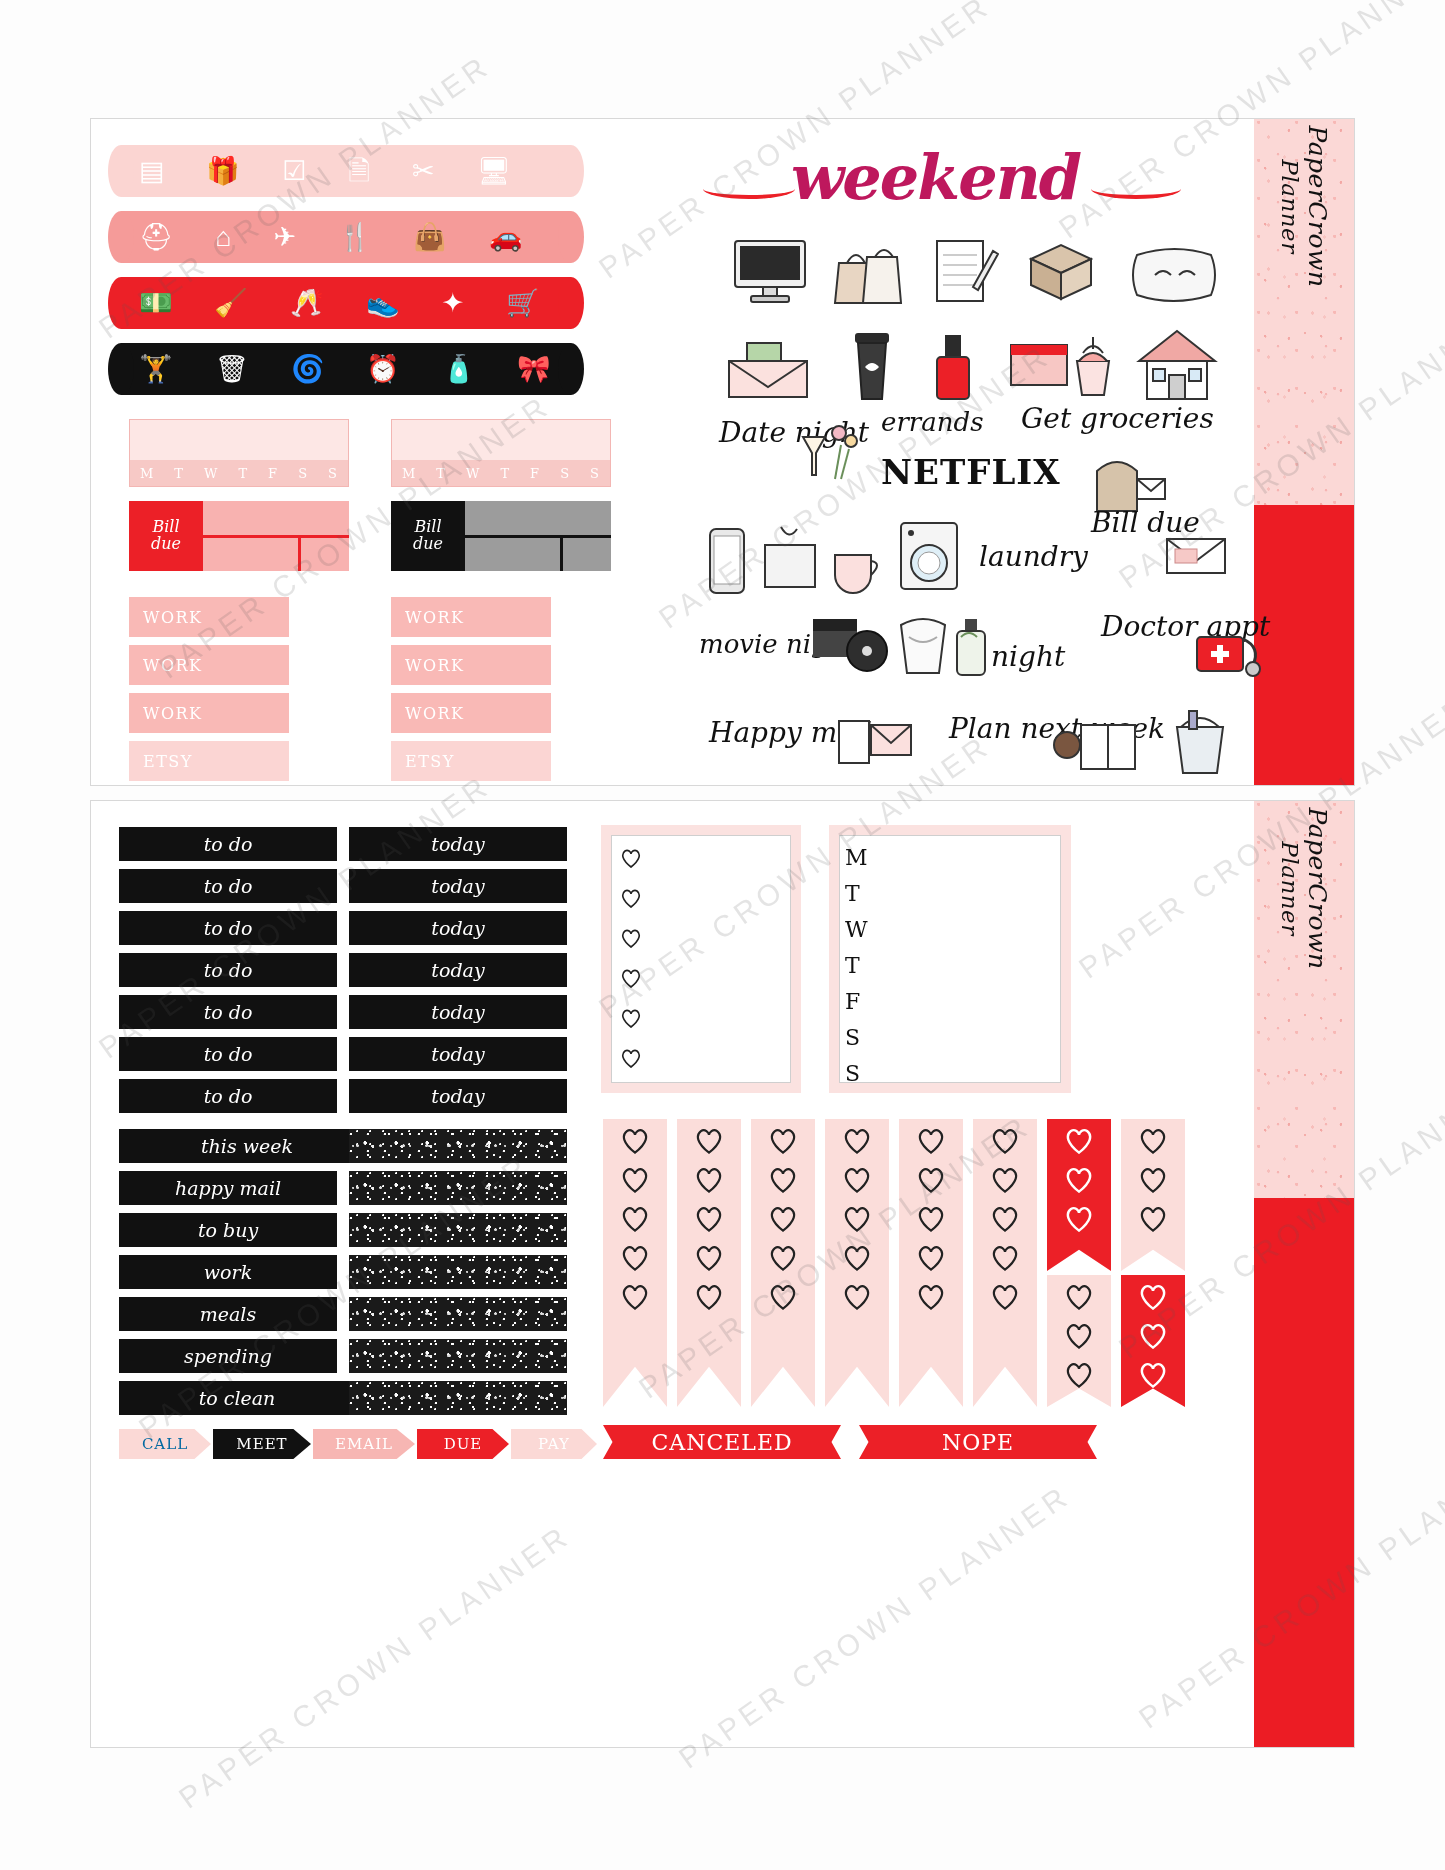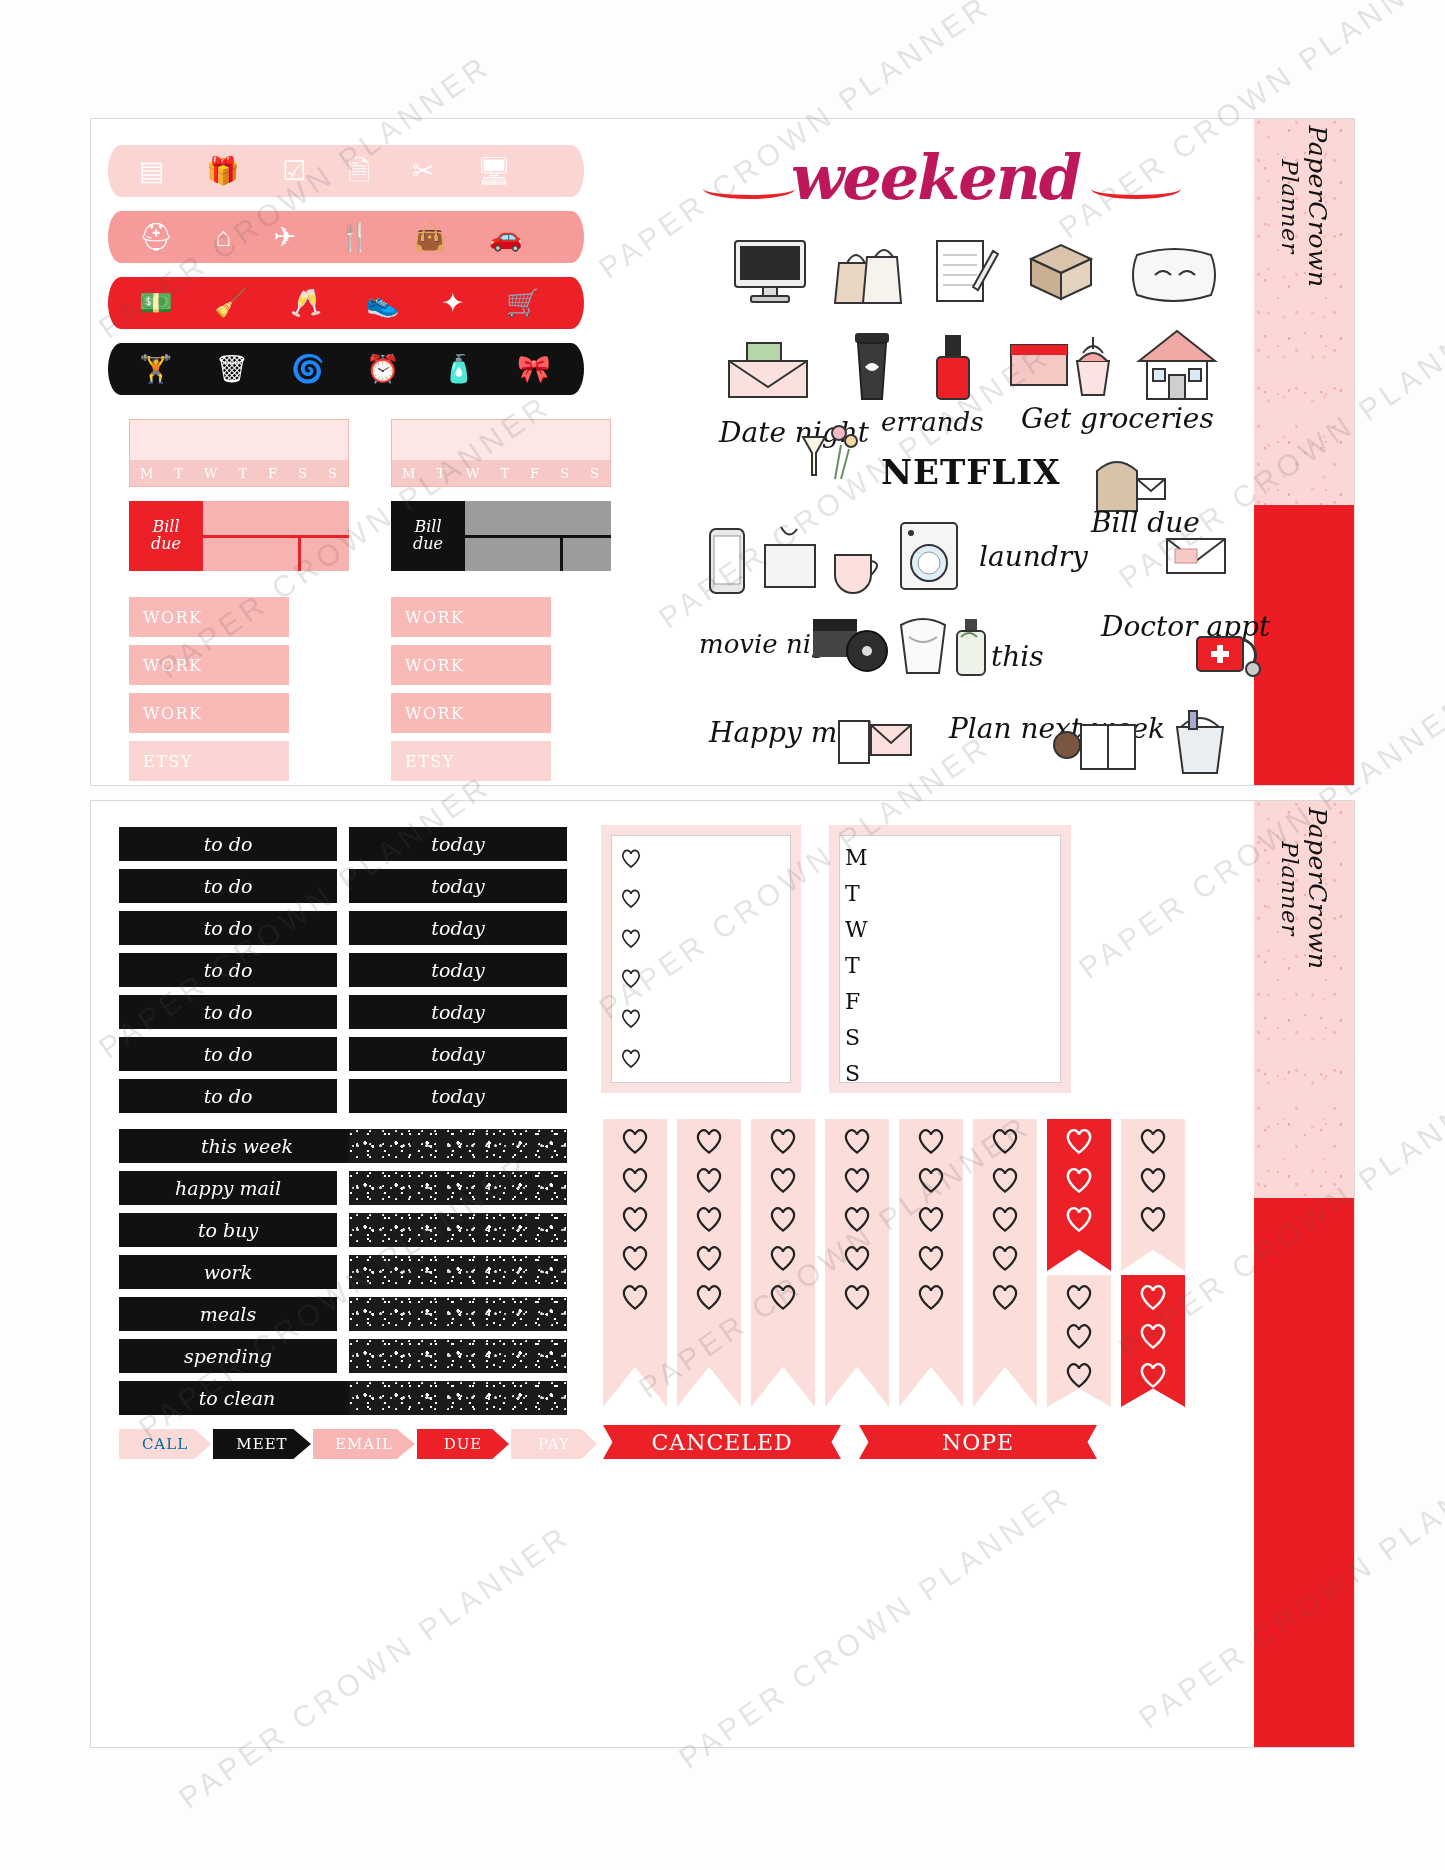--- a/index.html
+++ b/index.html
@@ -619,21 +619,21 @@
           <path d="M18 22 q14 10 28 0" fill="none" stroke="#aaa" stroke-width="2"></path>
         </svg>
     </div>
     <div class="illus" style="left:858px; top:498px; width:46px; height:62px;">
       <svg width="46" height="62" viewBox="0 0 46 62">
           <rect x="16" y="2" width="12" height="12" fill="#444"></rect>
           <rect x="8" y="14" width="28" height="44" rx="5" fill="#eef3ea" stroke="#333" stroke-width="2"></rect>
           <path d="M12 20 q8 -8 16 0" fill="none" stroke="#6a8f5a" stroke-width="2"></path>
         </svg>
     </div>
-    <div class="script" style="left:900px; top:524px; font-size:28px;">this</div>
+    <div class="script" style="left:900px; top:524px; font-size:28px;">night</div>
     <div class="script" style="left:1010px; top:494px; font-size:28px;">Doctor appt</div>
     <div class="illus" style="left:1100px; top:500px; width:76px; height:62px;">
       <svg width="76" height="62" viewBox="0 0 76 62">
           <rect x="6" y="18" width="46" height="34" rx="4" fill="#ec2027" stroke="#333" stroke-width="2"></rect>
           <rect x="26" y="26" width="6" height="18" fill="#fff"></rect>
           <rect x="20" y="32" width="18" height="6" fill="#fff"></rect>
           <path d="M52 20 q18 8 10 26" fill="none" stroke="#333" stroke-width="3"></path>
           <circle cx="62" cy="50" r="7" fill="#ccc" stroke="#333" stroke-width="2"></circle>
         </svg>
     </div>

